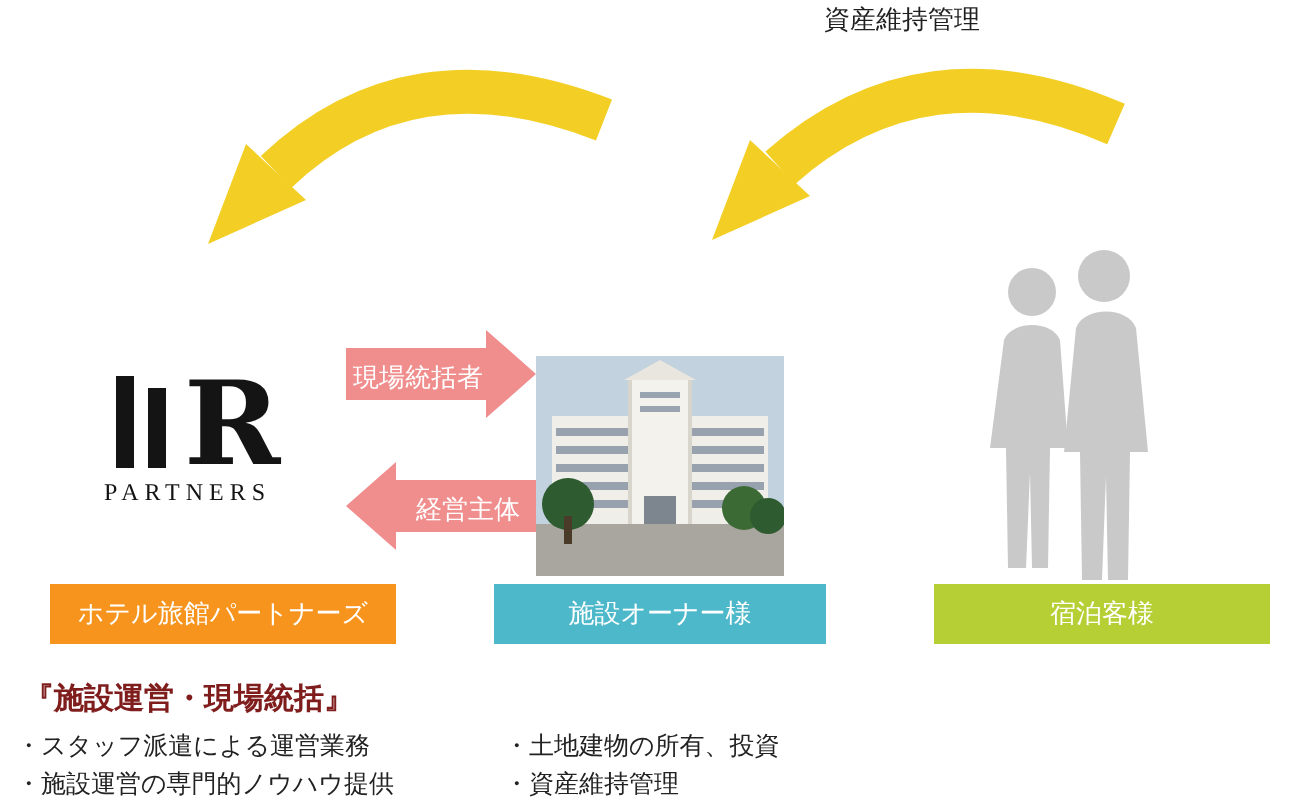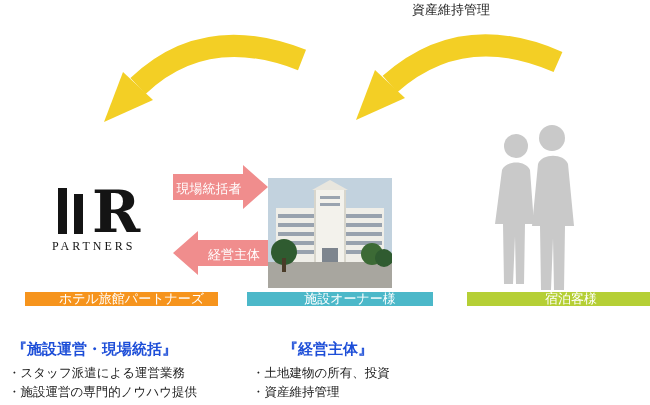--- a/index.html
+++ b/index.html
@@ -28,28 +28,28 @@
   }
   .logo-text {
     font-family:"Liberation Serif","DejaVu Serif",serif; font-size:12px;
     letter-spacing:3px; color:#141414; margin-top:5px; white-space:nowrap;
   }
 
   .hotel  { position:absolute; left:268px; top:178px; }
   .people { position:absolute; left:478px; top:124px; }
 
   .entity-bar {
-    position:absolute; top:292px; height:14px; color:#ffffff; font-size:13px;
-    display:flex; align-items:center; justify-content:center; white-space:nowrap;padding-left:20px;
+    position:absolute; top:292px; height:30px; color:#ffffff; font-size:13px;
+    display:flex; align-items:center; justify-content:center; white-space:nowrap;
   }
   .entity-partners { left:25px;  width:173px; background:#f6941d; }
   .entity-owner    { left:247px; width:166px; background:#4cb8c9; }
   .entity-guest    { left:467px; width:168px; background:#b5cf35; }
 
-  .desc-heading { position:absolute; top:340px; font-size:15px; font-weight:bold; color:#1d4ed8; white-space:nowrap;text-align:right; }
+  .desc-heading { position:absolute; top:340px; font-size:15px; font-weight:bold; color:#7f1d1d; white-space:nowrap;text-align:right; }
   .desc-heading.pos-left   { left:12px; }
   .desc-heading.pos-center { left:283px; }
 
   .desc-list { position:absolute; top:364px; font-size:12.5px; color:#222; line-height:1.5; white-space:nowrap; }
   .desc-list.pos-left   { left:8px; }
   .desc-list.pos-center { left:252px; }
 </style>
 </head>
 <body>
 
@@ -117,21 +117,20 @@
       <path d="M24,46 C28,36 48,36 52,46 L56,100 L47,100 L46,160 L38,160 L37,112 L35,160 L26,160 L25,100 L17,100 Z"></path>
       <path d="M60,40 C64,29 86,29 90,40 L96,102 L87,102 L86,166 L76,166 L75,114 L73,166 L63,166 L62,102 L54,102 Z"></path>
     </g>
   </svg>
 
   <div class="entity-bar entity-partners">ホテル旅館パートナーズ</div>
   <div class="entity-bar entity-guest">宿泊客様</div>
   <div class="entity-bar entity-owner">施設オーナー様</div>
 
   <div class="desc-heading pos-left">『施設運営・現場統括』</div>
-  <div class="desc-heading pos-center">『経営主体』</div>
 
   <div class="desc-list pos-center">
     <div>・土地建物の所有、投資</div>
     <div>・資産維持管理</div>
   </div>
   <div class="desc-list pos-left">
     <div>・スタッフ派遣による運営業務</div>
     <div>・施設運営の専門的ノウハウ提供</div>
   </div>
 

